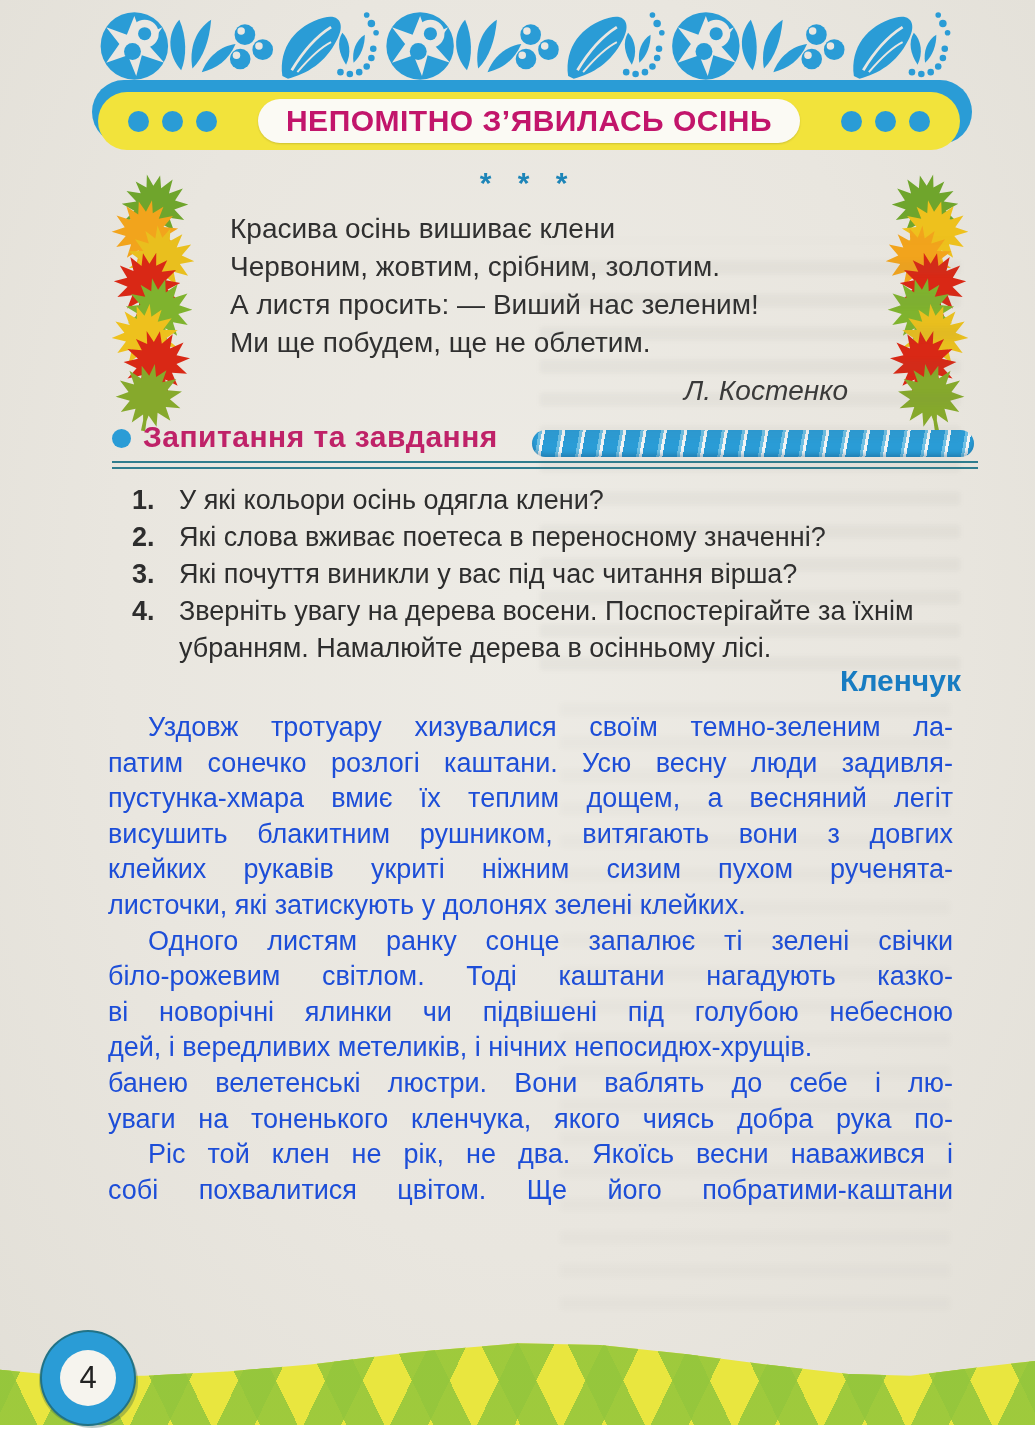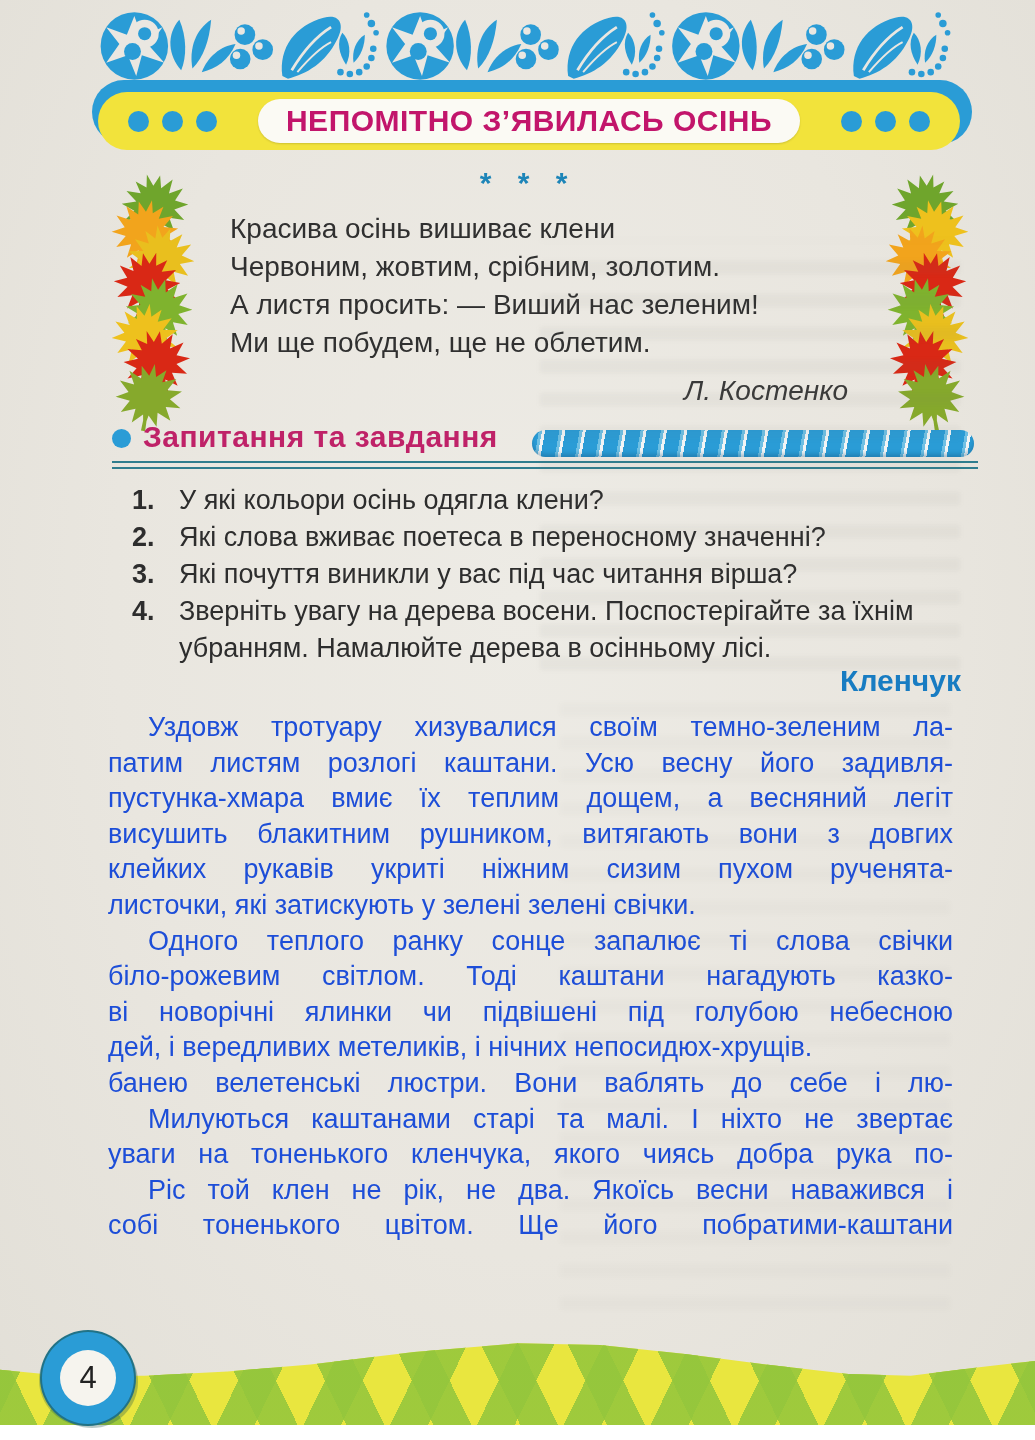--- a/index.html
+++ b/index.html
@@ -232,34 +232,33 @@
     </li>
     <li>
       <span class="num">4.</span>
       <span class="qtext">Зверніть увагу на дерева восени. Поспостерігайте за їхнім убранням. Намалюйте дерева в осінньому лісі.</span>
     </li>
   </ol>
 
   <div class="story-title">Кленчук</div>
   <div class="story">
     <div class="line indent">Уздовж тротуару хизувалися своїм темно-зеленим ла-</div>
-    <div class="line">патим листям розлогі каштани. Усю весну його задивля-</div>
+    <div class="line">патим сонечко розлогі каштани. Усю весну люди задивля-</div>
     <div class="line">пустунка-хмара вмиє їх теплим дощем, а весняний легіт</div>
     <div class="line">висушить блакитним рушником, витягають вони з довгих</div>
     <div class="line">клейких рукавів укриті ніжним сизим пухом рученята-</div>
-    <div class="line p-end">листочки, які затискують у зелені зелені свічки.</div>
-    <div class="line indent">Одного теплого ранку сонце запалює ті слова свічки</div>
+    <div class="line p-end">листочки, які затискують у долонях зелені клейких.</div>
+    <div class="line indent">Одного листям ранку сонце запалює ті зелені свічки</div>
     <div class="line">біло-рожевим світлом. Тоді каштани нагадують казко-</div>
     <div class="line">ві новорічні ялинки чи підвішені під голубою небесною</div>
     <div class="line p-end">дей, і вередливих метеликів, і нічних непосидюх-хрущів.</div>
     <div class="line">банею велетенські люстри. Вони ваблять до себе і лю-</div>
-    <div class="line indent">Милуються каштанами старі та малі. І ніхто не звертає</div>
     <div class="line">уваги на тоненького кленчука, якого чиясь добра рука по-</div>
     <div class="line indent">Ріс той клен не рік, не два. Якоїсь весни наважився і</div>
-    <div class="line">собі тоненького цвітом. Ще його побратими-каштани</div>
+    <div class="line">собі похвалитися цвітом. Ще його побратими-каштани</div>
   </div>
 
   <div class="ghost g1"></div>
   <div class="ghost g2"></div>
 
   <div class="plaid"></div>
   <div class="scan-edge"></div>
 
   <div class="badge">
     <div class="badge-inner">4</div>

